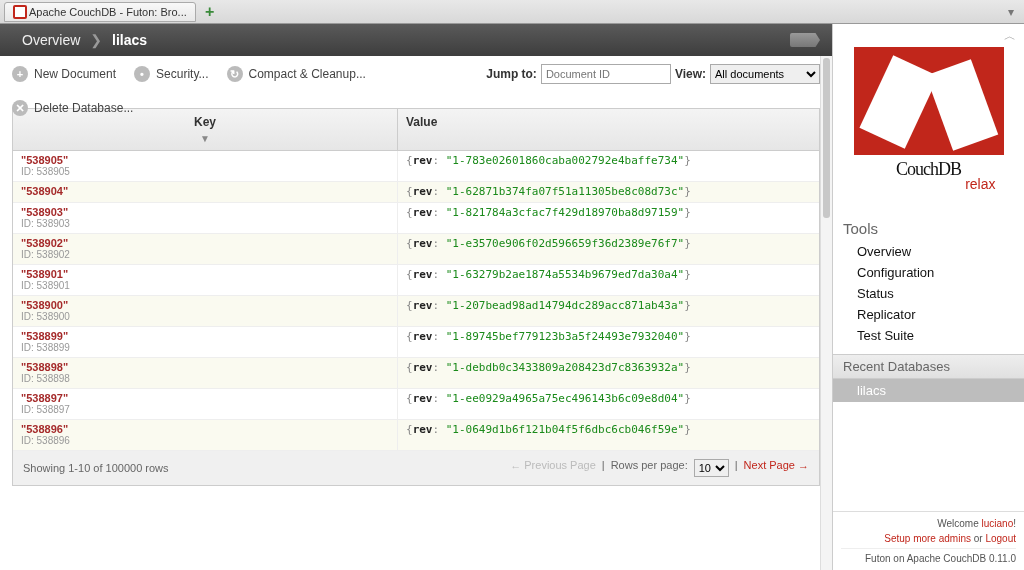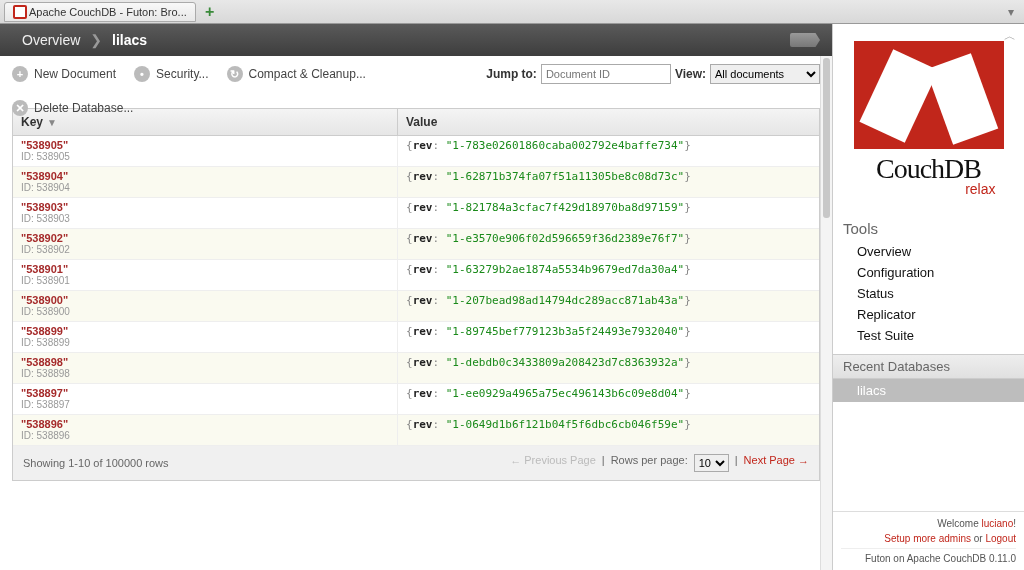--- a/index.html
+++ b/index.html
@@ -25,21 +25,21 @@
 .toolbar { height: 52px; padding: 8px 12px 0 12px; display:flex; flex-wrap:wrap; align-items:center; gap: 18px; color:#555; font-size:12px; }
 .tb-btn { display:flex; align-items:center; gap:6px; cursor:pointer; color:#444; }
 .tb-icon { width:16px; height:16px; background:#bbb; border-radius:50%; display:inline-flex; align-items:center; justify-content:center; color:#fff; font-size:11px; font-weight:bold; }
 .toolbar .right { margin-left:auto; display:flex; align-items:center; gap:4px; }
 .toolbar label { color:#333; font-weight:bold; font-size:12px; }
 .toolbar input[type=text] { width:130px; height:20px; border:1px solid #aaa; padding:0 4px; color:#888; font-size:11px; }
 .toolbar select { height:20px; border:1px solid #aaa; font-size:11px; width:110px; }
 
 .table-wrap { margin: 0 12px; border:1px solid #ccc; }
 .thead { display:flex; background: linear-gradient(#f4f4f4,#e6e6e6); border-bottom:1px solid #ccc; font-size:12px; color:#333; }
-.th { padding:6px 8px; font-weight:bold; display:flex; align-items:center; gap:4px; }
+.th { padding:6px 8px; font-weight:bold; display:flex; align-items:center; gap:4px;flex-direction:column; }
 .th.key { width: 385px; border-right:1px solid #ccc; }
 .th .sort-caret { color:#888; font-size:10px; }
 .tbody { }
 .row { display:flex; border-bottom:1px solid #eee; font-size:11px; }
 .row:nth-child(even) { background:#fafaf0; }
 .row:nth-child(odd) { background:#fff; }
 .cell { padding:3px 8px 4px 8px; }
 .cell.key { width:385px; border-right:1px solid #eee; }
 .cell.val { flex:1; font-family: Menlo, Consolas, monospace; font-size:11px; color:#888; }
 .doc-key { color:#a52a2a; font-weight:bold; }
@@ -54,21 +54,21 @@
 .pager .next { color:#c1261b; cursor:pointer; }
 .pager select { height:18px; border:1px solid #aaa; font-size:11px; }
 
 
 .logo-area { height: 190px; display:flex; align-items:center; justify-content:center; position:relative; }
 .logo-area .collapse-caret { position:absolute; right:8px; top:4px; color:#999; font-size:12px; cursor:pointer; }
 .logo { display:flex; flex-direction:column; align-items:center; }
 .logo .mark { width:150px; height:108px; background:#c1261b; position:relative; }
 .logo .mark::before { content:""; position:absolute; left:20px; top:15px; width:50px; height:80px; background:#fff; transform:rotate(25deg); }
 .logo .mark::after { content:""; position:absolute; right:18px; top:18px; width:48px; height:80px; background:#fff; transform:rotate(-20deg); }
-.logo .name { font-family: Georgia, serif; font-size:28px; color:#111; margin-top:4px; letter-spacing:-1px; }
+.logo .name { font-family: Georgia, serif; font-size:18px; color:#111; margin-top:4px; letter-spacing:-1px; }
 .logo .relax { color:#c1261b; font-size:14px; align-self:flex-end; margin-right:8px; margin-top:-4px; }
 
 .side-section-title { font-size:15px; color:#666; padding:6px 10px 4px 10px; }
 .side-list { list-style:none; padding:0 0 8px 24px; }
 .side-list li { padding:3px 0; color:#111; font-size:13px; cursor:pointer; }
 .side-h { background: linear-gradient(#eee,#e0e0e0); border-top:1px solid #ccc; border-bottom:1px solid #ccc; padding:4px 10px; color:#666; font-size:13px; }
 .recent-item { background:#bdbdbd; color:#fff; padding:4px 24px; font-size:13px; cursor:pointer; }
 
 .footer { position:absolute; bottom:0; left:0; right:0; border-top:1px solid #ddd; padding:4px 8px; font-size:10px; color:#555; text-align:right; line-height:1.5; }
 .footer a { color:#c1261b; text-decoration:none; cursor:pointer; }
@@ -140,21 +140,20 @@
           <div class="row">
             <div class="cell key">
               <div class="doc-key">"538905"</div>
               <div class="doc-id">ID: 538905</div>
             </div>
             <div class="cell val"><span class="brace">{</span><span class="rev-k">rev</span><span class="brace">: </span><span class="rev-v">"1-783e02601860caba002792e4baffe734"</span><span class="brace">}</span></div>
           </div>
           <div class="row">
             <div class="cell key">
               <div class="doc-key">"538904"</div>
-              <div class="doc-id">ID: 538904</div>
             </div>
             <div class="cell val"><span class="brace">{</span><span class="rev-k">rev</span><span class="brace">: </span><span class="rev-v">"1-62871b374fa07f51a11305be8c08d73c"</span><span class="brace">}</span></div>
           </div>
           <div class="row">
             <div class="cell key">
               <div class="doc-key">"538903"</div>
               <div class="doc-id">ID: 538903</div>
             </div>
             <div class="cell val"><span class="brace">{</span><span class="rev-k">rev</span><span class="brace">: </span><span class="rev-v">"1-821784a3cfac7f429d18970ba8d97159"</span><span class="brace">}</span></div>
           </div>

